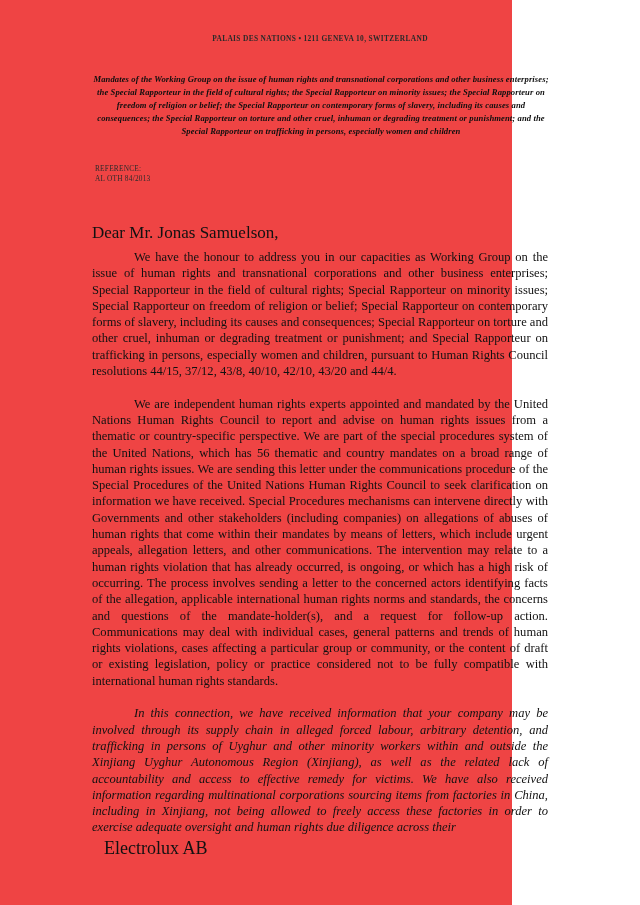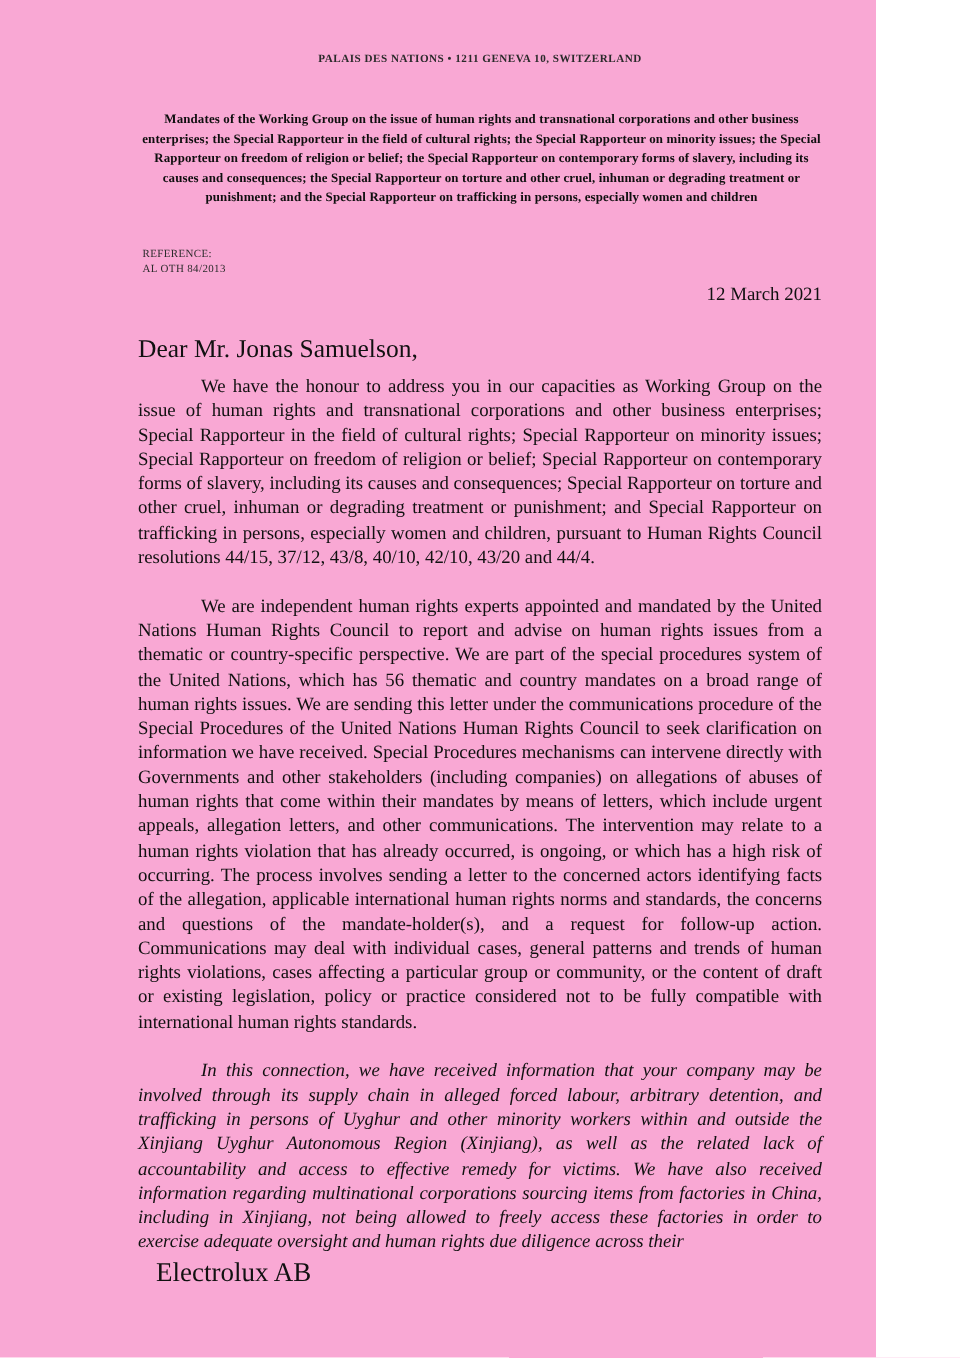--- a/index.html
+++ b/index.html
@@ -11,23 +11,23 @@
     width: 640px;
     height: 905px;
     font-family: "Liberation Serif", "DejaVu Serif", serif;
     color: #1a1a1a;
     overflow: hidden;
     position: relative;
   }
 
   .page {
     position: relative;
-    width: 584px;
+    width: 512px;
     height: 905px;
-    background: #f9a8d4;
+    background: #ef4444;
     box-sizing: border-box;
   }
 
   
   .letterhead {
     position: absolute;
     top: 34px;
     left: 0;
     width: 640px;
     text-align: center;
@@ -43,20 +43,21 @@
     position: absolute;
     top: 73px;
     left: 92px;
     width: 458px;
     text-align: center;
     font-size: 8.6px;
     font-weight: 700;
     line-height: 13.1px;
     color: #0f0f0f;
     letter-spacing: 0.1px;
+    font-style: italic;
   }
 
   
   .reference {
     position: absolute;
     top: 164px;
     left: 95px;
     font-size: 7.3px;
     line-height: 9.6px;
     color: #2b2b2b;
@@ -120,21 +121,20 @@
 
   <div class="letterhead">PALAIS DES NATIONS • 1211 GENEVA 10, SWITZERLAND</div>
 
   <div class="mandates">Mandates of the Working Group on the issue of human rights and transnational corporations and other business enterprises; the Special Rapporteur in the field of cultural rights; the Special Rapporteur on minority issues; the Special Rapporteur on freedom of religion or belief; the Special Rapporteur on contemporary forms of slavery, including its causes and consequences; the Special Rapporteur on torture and other cruel, inhuman or degrading treatment or punishment; and the Special Rapporteur on trafficking in persons, especially women and children</div>
 
   <div class="reference">
     <div>REFERENCE:</div>
     <div>AL OTH 84/2013</div>
   </div>
 
-  <div class="date">12 March 2021</div>
 
   <div class="salutation">Dear Mr. Jonas Samuelson,</div>
 
   <div class="body-text">
     <p>We have the honour to address you in our capacities as Working Group on the issue of human rights and transnational corporations and other business enterprises; Special Rapporteur in the field of cultural rights; Special Rapporteur on minority issues; Special Rapporteur on freedom of religion or belief; Special Rapporteur on contemporary forms of slavery, including its causes and consequences; Special Rapporteur on torture and other cruel, inhuman or degrading treatment or punishment; and Special Rapporteur on trafficking in persons, especially women and children, pursuant to Human Rights Council resolutions 44/15, 37/12, 43/8, 40/10, 42/10, 43/20 and 44/4.</p>
     <p>We are independent human rights experts appointed and mandated by the United Nations Human Rights Council to report and advise on human rights issues from a thematic or country-specific perspective. We are part of the special procedures system of the United Nations, which has 56 thematic and country mandates on a broad range of human rights issues. We are sending this letter under the communications procedure of the Special Procedures of the United Nations Human Rights Council to seek clarification on information we have received. Special Procedures mechanisms can intervene directly with Governments and other stakeholders (including companies) on allegations of abuses of human rights that come within their mandates by means of letters, which include urgent appeals, allegation letters, and other communications. The intervention may relate to a human rights violation that has already occurred, is ongoing, or which has a high risk of occurring. The process involves sending a letter to the concerned actors identifying facts of the allegation, applicable international human rights norms and standards, the concerns and questions of the mandate-holder(s), and a request for follow-up action. Communications may deal with individual cases, general patterns and trends of human rights violations, cases affecting a particular group or community, or the content of draft or existing legislation, policy or practice considered not to be fully compatible with international human rights standards.</p>
     <p>In this connection, we have received information that your company may be involved through its supply chain in alleged forced labour, arbitrary detention, and trafficking in persons of Uyghur and other minority workers within and outside the Xinjiang Uyghur Autonomous Region (Xinjiang), as well as the related lack of accountability and access to effective remedy for victims. We have also received information regarding multinational corporations sourcing items from factories in China, including in Xinjiang, not being allowed to freely access these factories in order to exercise adequate oversight and human rights due diligence across their</p>
   </div>
 
   <div class="footer-addressee">Electrolux AB</div>

